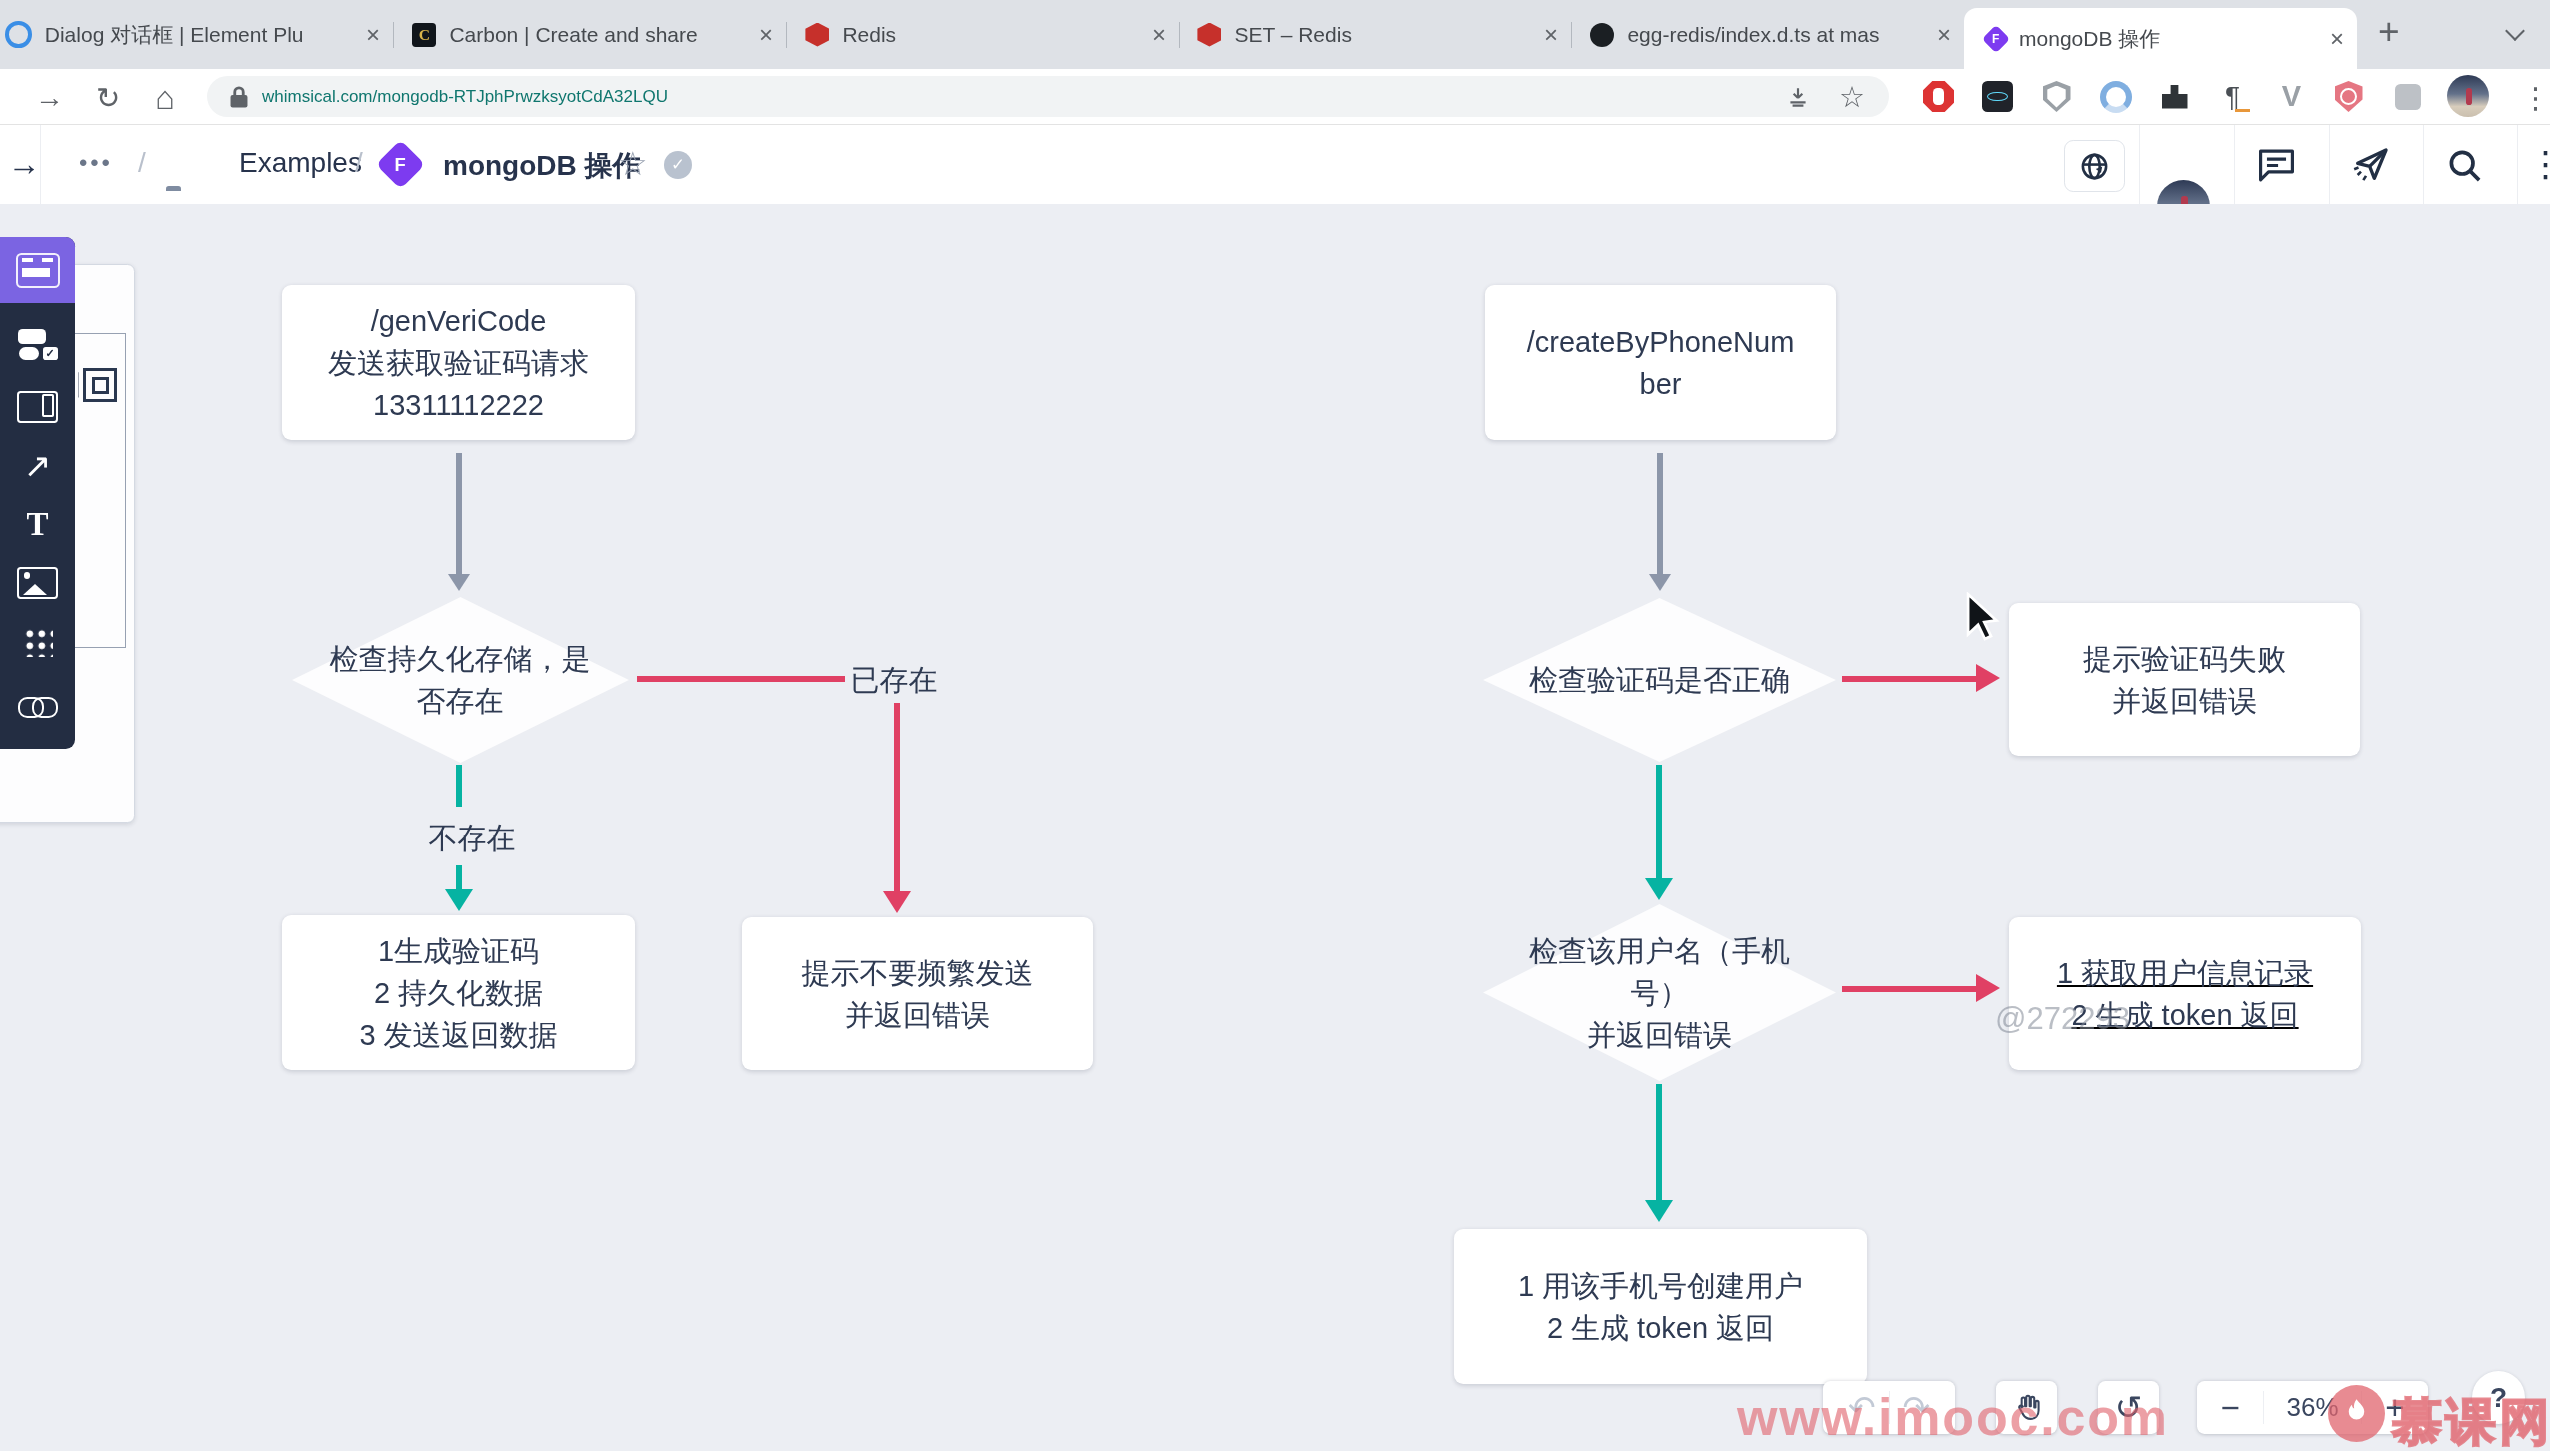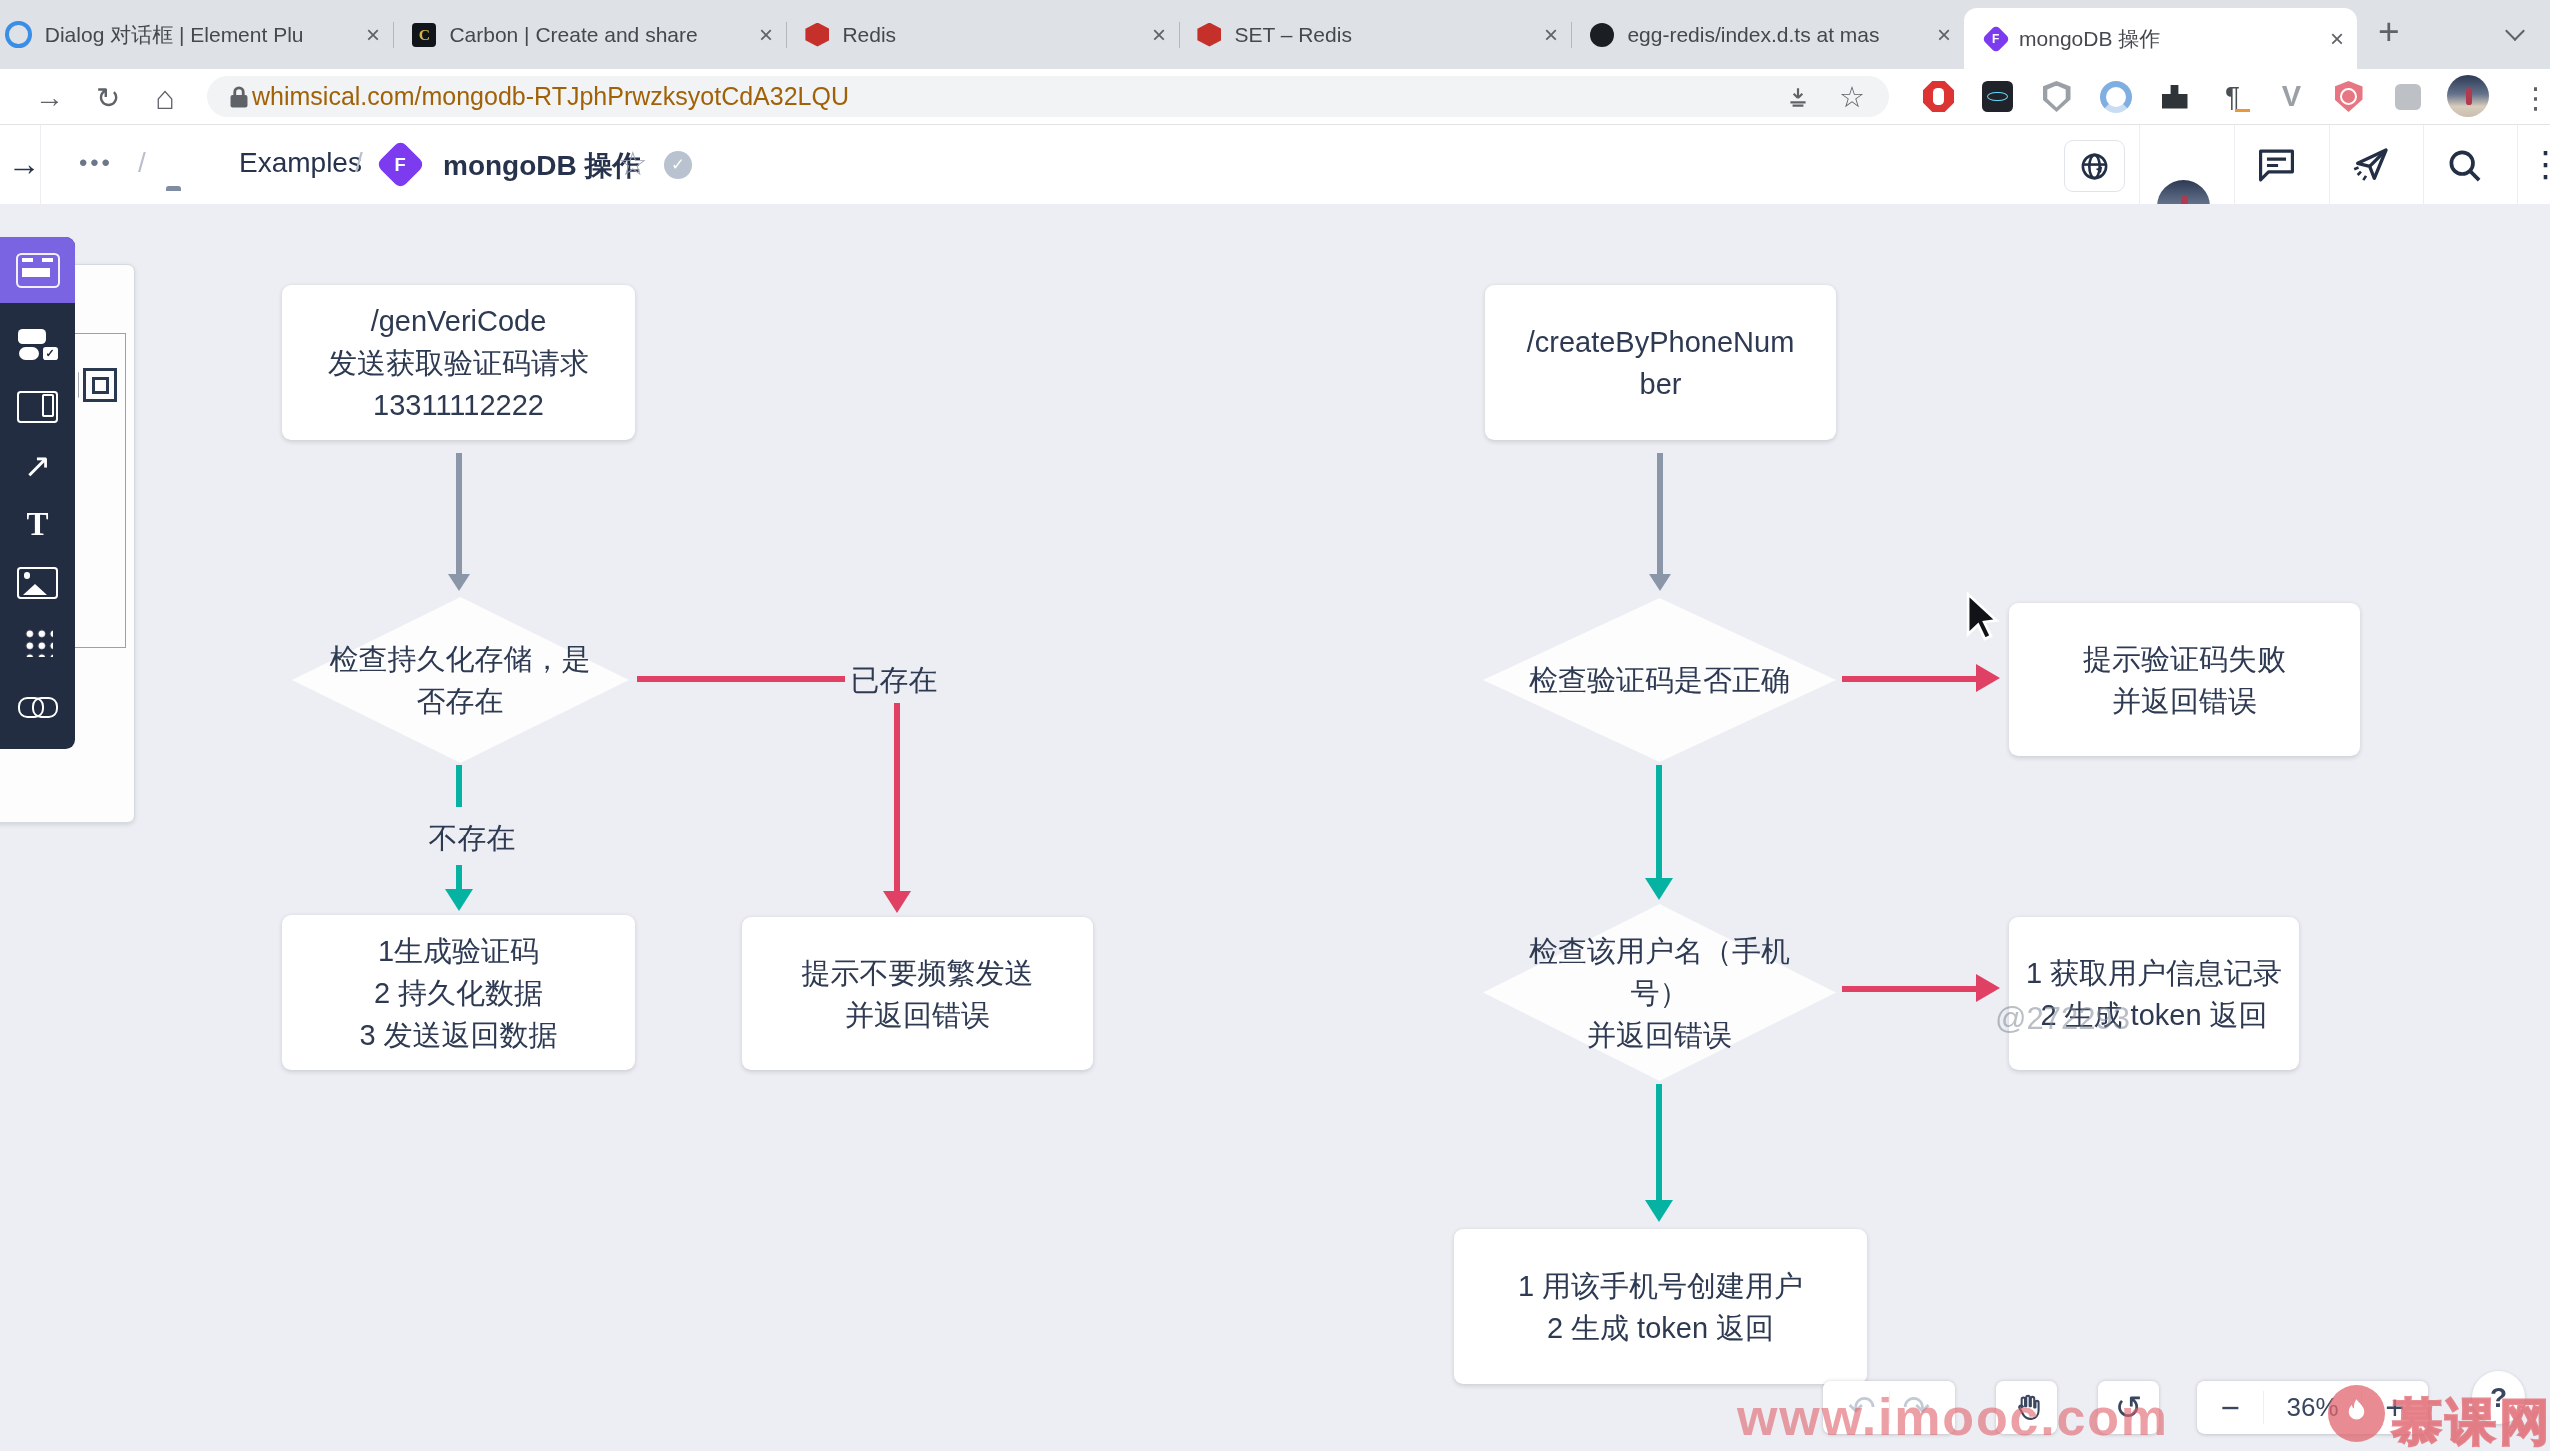--- a/index.html
+++ b/index.html
@@ -10,21 +10,21 @@
   .tabstrip{left:0;top:0;width:2550px;height:69px;background:#dee1e6;}
   .tab{position:absolute;top:0;height:69px;display:flex;align-items:center;padding:0 13px 0 18.4px;box-sizing:border-box;overflow:hidden;}
   .tab.active{top:8.3px;height:61px;background:#fff;border-radius:13px 13px 0 0;}
   .tlabel{font-size:21px;color:#45494e;white-space:nowrap;overflow:hidden;flex:1;margin:0 9.2px 0 13px;}
   .tclose{font-size:24px;color:#5f6368;line-height:24px;flex:none;}
   .tabsep{position:absolute;top:22px;width:0.9px;height:26px;background:#b3b8bf;}
   .fav{width:24px;height:24px;flex:none;position:relative;}
   .toolbar{left:0;top:69px;width:2550px;height:55px;background:#fff;border-bottom:0.9px solid #e3e3e3;}
   .navic{font-size:29px;color:#5f6368;}
   .urlpill{left:207px;top:76px;width:1682px;height:41px;background:#f1f3f4;border-radius:21px;display:flex;align-items:center;}
-  .urltext{font-size:25px;color:#a16207;margin-left:3px;}
+  .urltext{font-size:17px;color:#0f766e;margin-left:13px;}
   .ext{width:35px;height:35px;top:79px;display:flex;align-items:center;justify-content:center;}
   
   .wheader{left:0;top:125px;width:2550px;height:79px;background:#fff;border-bottom:0.9px solid #e5e8ee;}
   .crumb{font-size:28px;color:#27334c;white-space:nowrap;}
   .dim{color:#b9c0cc;}
   .hsep{position:absolute;top:125px;width:0.9px;height:79px;background:#eceef2;}
   .folder{width:33px;height:23px;background:#7f8ca1;border-radius:2.8px;position:relative;margin-top:5.5px;}
   .folder:before{content:"";position:absolute;top:-5.5px;left:0;width:14.7px;height:5.5px;background:#7f8ca1;border-radius:2.8px 2.8px 0 0;}
   .wf{width:35px;height:35px;background:#7d3bf0;border-radius:7.4px;transform:rotate(45deg);display:flex;align-items:center;justify-content:center;}
   .wf span{transform:rotate(-45deg);color:#fff;font-weight:bold;font-size:18.4px;}
@@ -319,21 +319,21 @@
   <span class="shv teal" style="left:1656px;top:765px;height:114px;"></span>
   <span class="ahd" style="left:1645px;top:878px;"></span>
   <div class="diamond" style="left:1483px;top:904px;width:353px;height:177px;"></div>
   <div class="dtext" style="left:1472px;top:904px;width:375px;height:177px;">
     <span class="nline">检查该用户名（手机</span>
     <span class="nline">号）</span>
     <span class="nline">并返回错误</span>
   </div>
   <span class="shh red" style="left:1842px;top:986px;width:134px;"></span>
   <span class="ahr" style="left:1976px;top:974px;"></span>
-  <div class="node" style="left:2009px;top:917px;width:290px;height:153px;">
+  <div class="node" style="left:2009px;top:917px;width:352px;height:153px;text-decoration:underline;">
     <span class="nline">1 获取用户信息记录</span>
     <span class="nline">2 生成 token 返回</span>
   </div>
   <span class="shv teal" style="left:1656px;top:1084px;height:118px;"></span>
   <span class="ahd" style="left:1645px;top:1200px;"></span>
   <div class="node" style="left:1454px;top:1229px;width:413px;height:155px;">
     <span class="nline">1 用该手机号创建用户</span>
     <span class="nline">2 生成 token 返回</span>
   </div>
 

